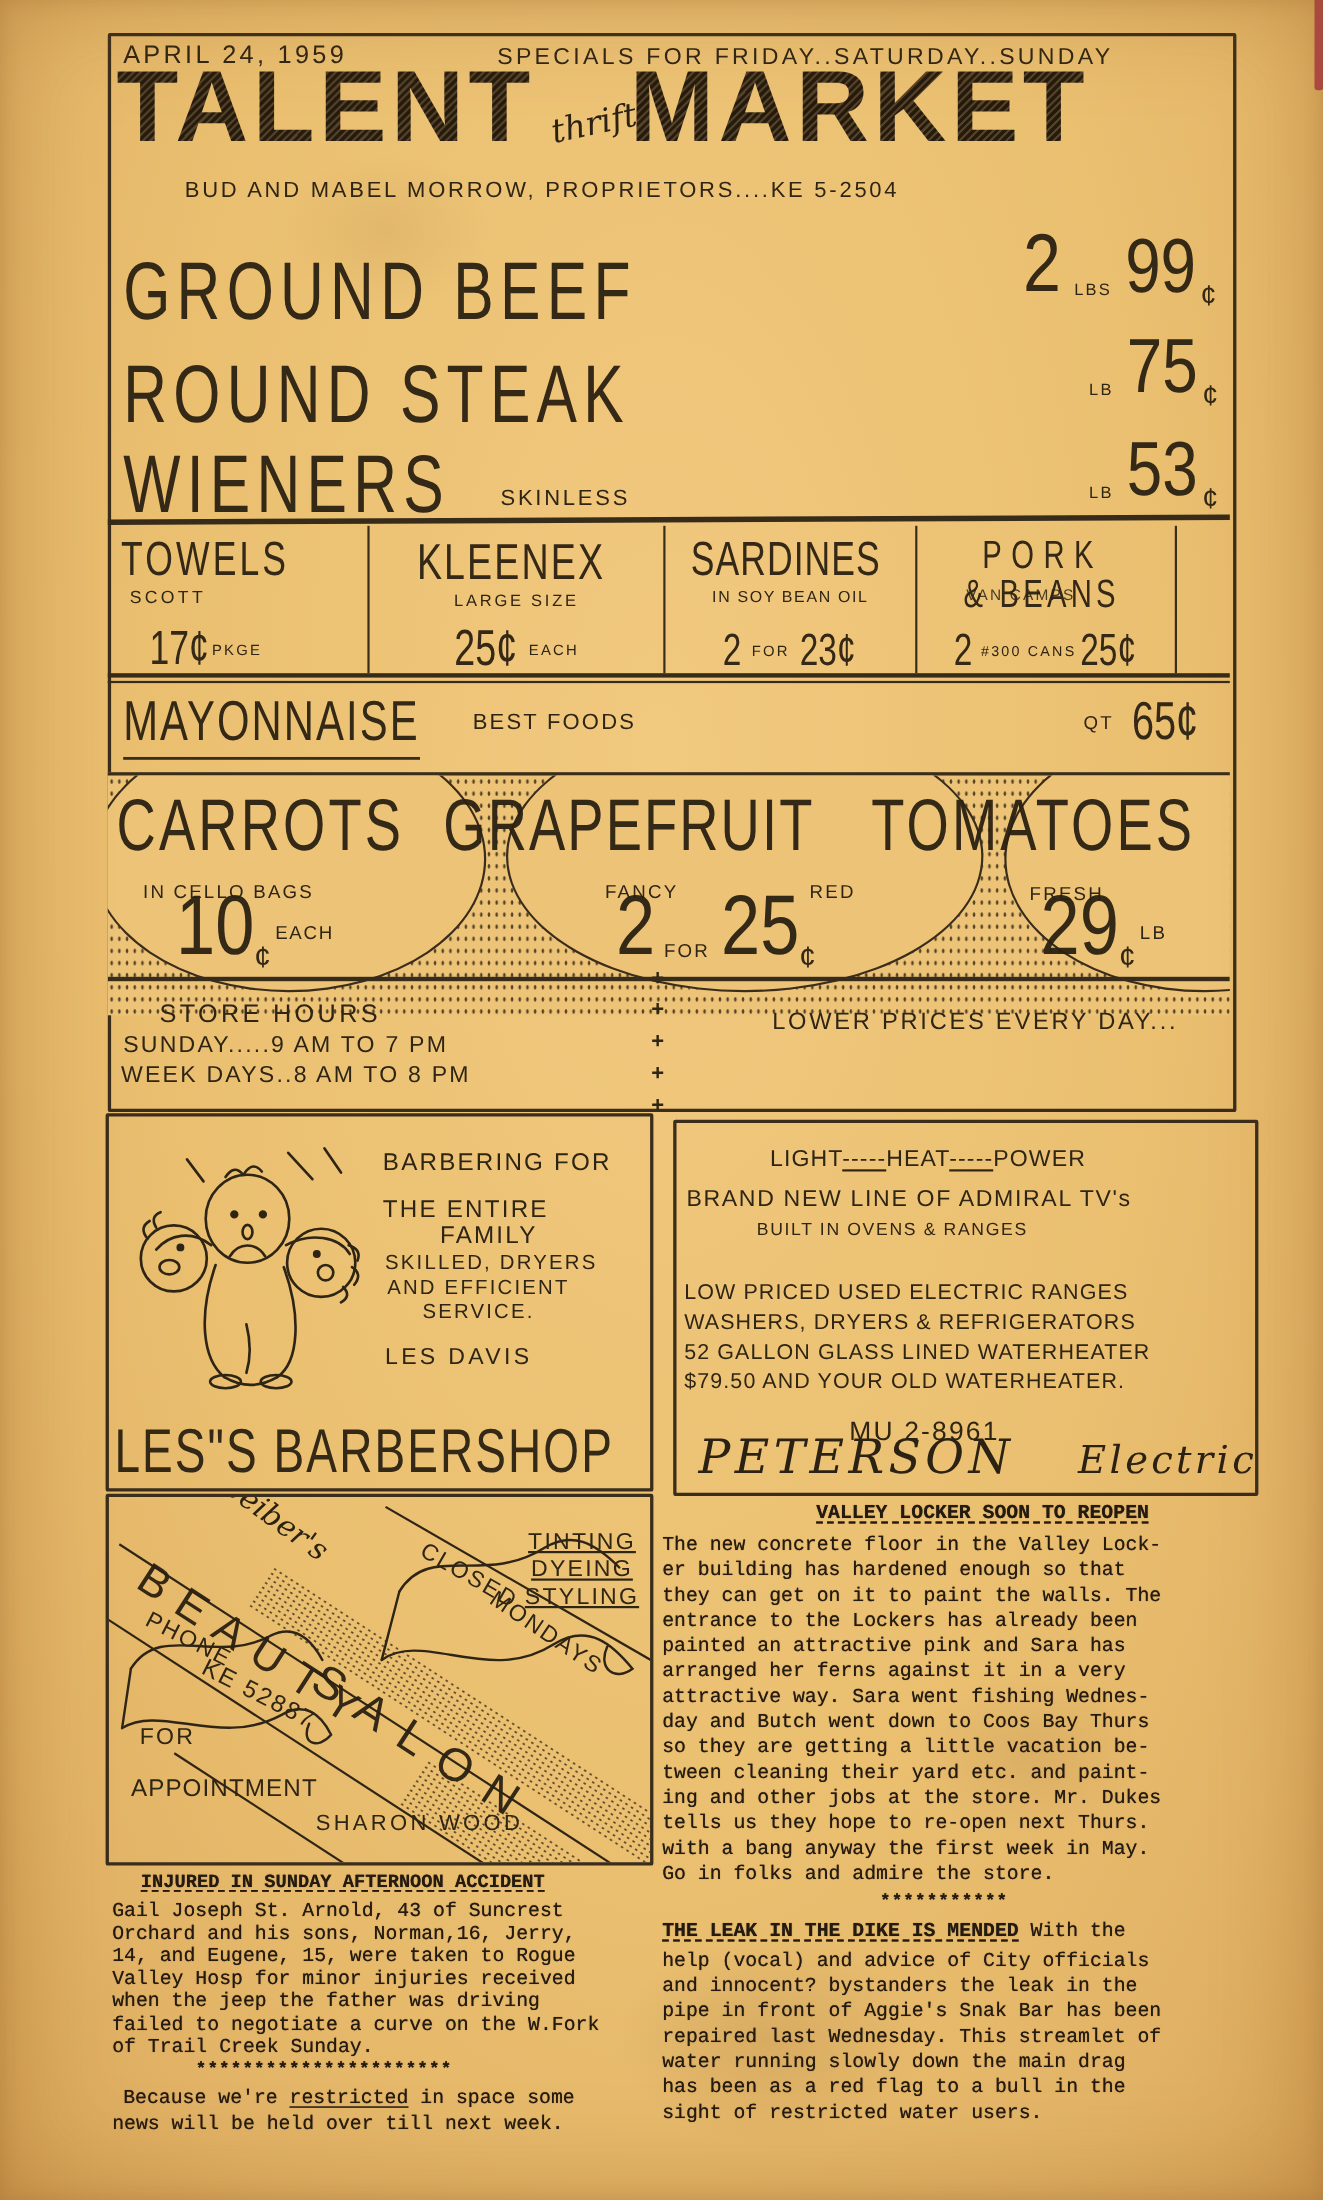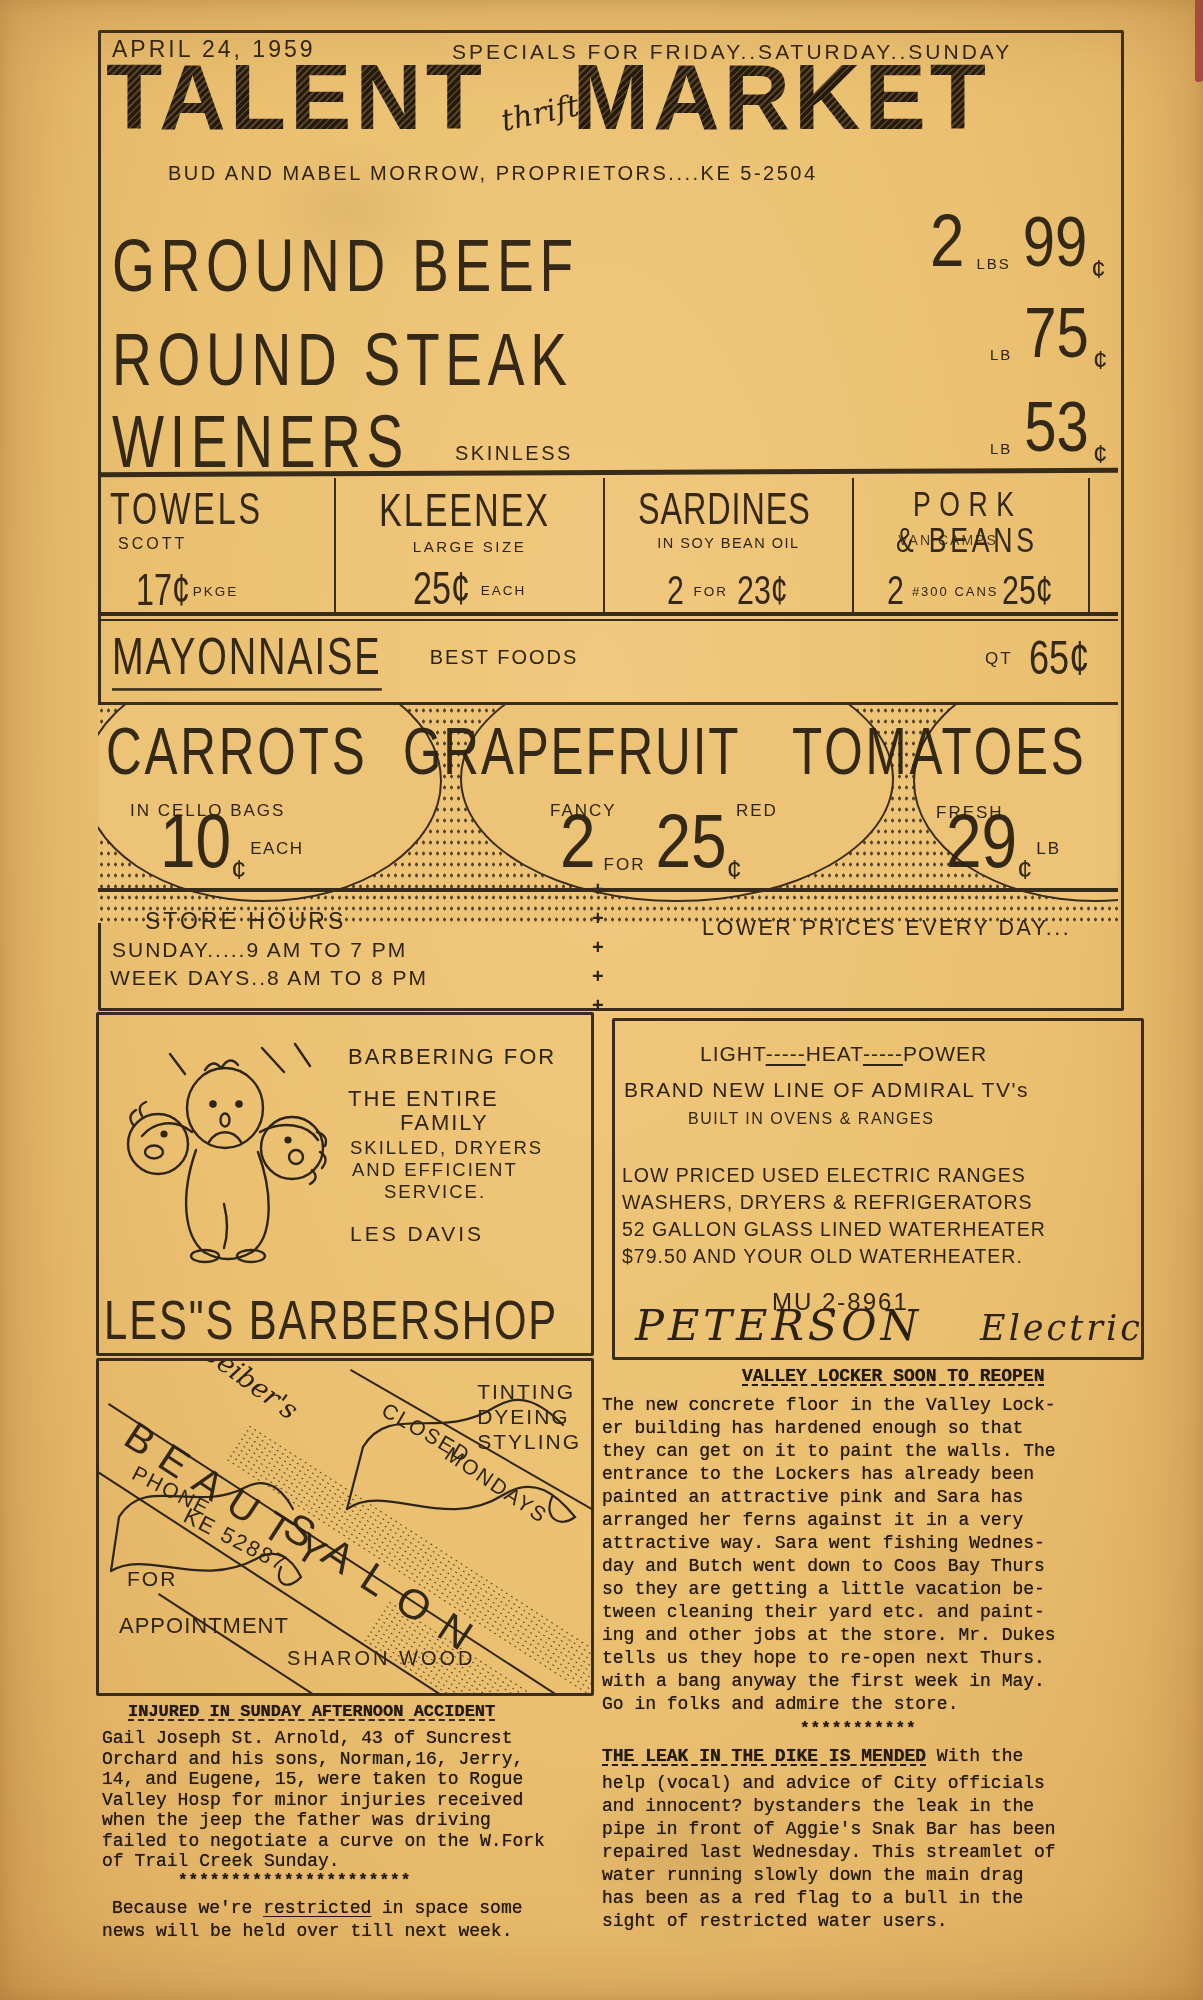--- a/index.html
+++ b/index.html
@@ -99,21 +99,21 @@
       </div>
     </div>
     <div class="cell" style="width:269px;padding:6px 0;align-items:center;">
       <span class="tall thin" style="font-size:36px;letter-spacing:2px;">KLEENEX</span>
       <span class="hand" style="font-size:15px;letter-spacing:2.5px;margin-top:12px;">LARGE SIZE</span>
       <div style="margin-top:auto;margin-bottom:2px;display:flex;align-items:baseline;gap:8px;">
         <span class="tall thin" style="font-size:36px;">25¢</span>
         <span class="hand" style="font-size:13.5px;">EACH</span>
       </div>
     </div>
-    <div class="cell" style="width:249px;padding:6px 0;align-items:center;">
+    <div class="cell" style="width:229px;padding:6px 0;align-items:center;">
       <span class="tall thin" style="font-size:34px;letter-spacing:1px;">SARDINES</span>
       <span class="hand" style="font-size:14.5px;letter-spacing:1.5px;margin-top:12px;">IN SOY BEAN OIL</span>
       <div style="margin-top:auto;margin-bottom:2px;display:flex;align-items:baseline;gap:9px;">
         <span class="tall thin" style="font-size:32px;">2</span>
         <span class="hand" style="font-size:13.5px;">FOR</span>
         <span class="tall thin" style="font-size:32px;">23¢</span>
       </div>
     </div>
     <div class="cell" style="width:236px;padding:6px 0;align-items:center;">
       <span class="tall thin" style="font-size:28px;letter-spacing:9px;">PORK</span>
@@ -258,21 +258,21 @@
         <path d="M18,58 C45,15 95,55 145,28 C165,18 180,28 192,50"></path>
         <path d="M10,112 C45,90 100,130 155,100 C175,88 190,98 200,118 C188,132 172,126 180,108"></path>
         <path d="M18,58 L10,112"></path>
       </g>
     </svg>
 
     <span class="abs script" style="left:96px;top:4px;font-size:27px;transform:rotate(36deg);color:#2c2213;">Seiber's</span>
     <span class="abs diag thin" style="left:42px;top:52px;font-size:40px;letter-spacing:14px;">BEAUTY</span>
     <span class="abs diag thin" style="left:202px;top:142px;font-size:42px;letter-spacing:18px;">SALON</span>
 
-    <div class="abs hand" style="right:10px;top:18px;font-size:21px;letter-spacing:2px;text-align:left;line-height:25px;">
+    <div class="abs hand" style="right:10px;top:28px;font-size:21px;letter-spacing:2px;text-align:center;line-height:25px;text-decoration:underline;">
         <div>TINTING</div>
         <div>DYEING</div>
         <div>STYLING</div>
       </div>
 
     <span class="abs hand" style="left:278px;top:60px;font-size:21px;letter-spacing:2px;transform:rotate(30deg);">CLOSED</span>
     <span class="abs hand" style="left:338px;top:112px;font-size:21px;letter-spacing:2px;transform:rotate(34deg);">MONDAYS</span>
 
     <span class="abs hand" style="left:30px;top:118px;font-size:21px;letter-spacing:2px;transform:rotate(27deg);">PHONE</span>
     <span class="abs hand" style="left:80px;top:166px;font-size:22px;letter-spacing:2px;transform:rotate(27deg);">KE 52887</span>

